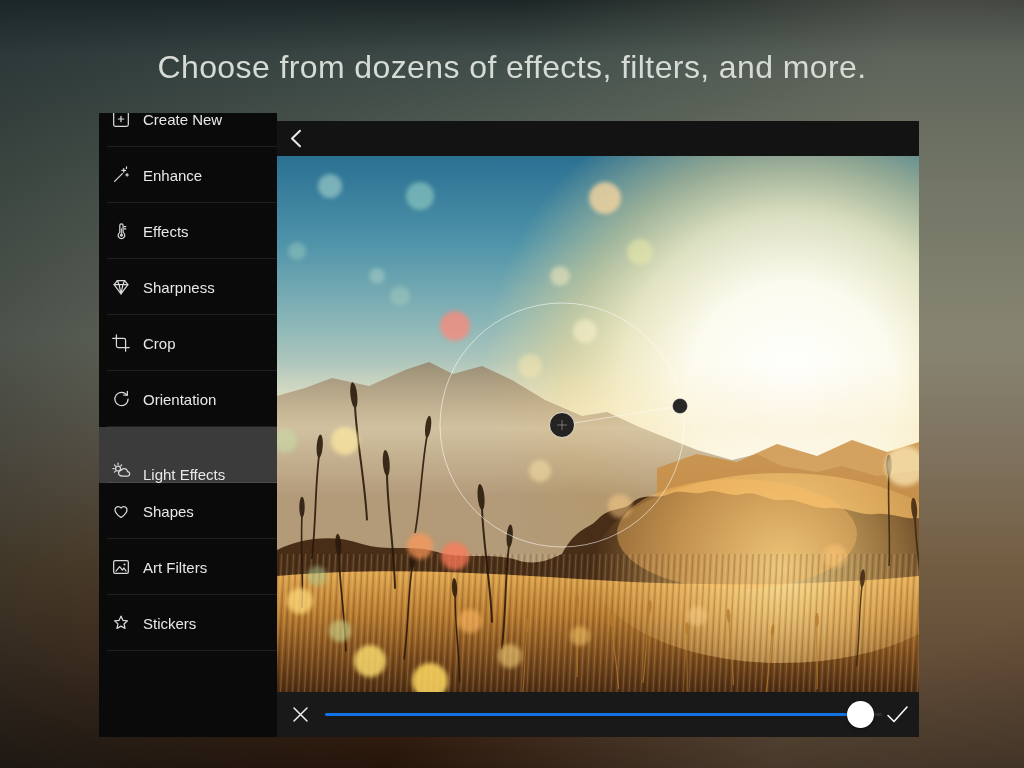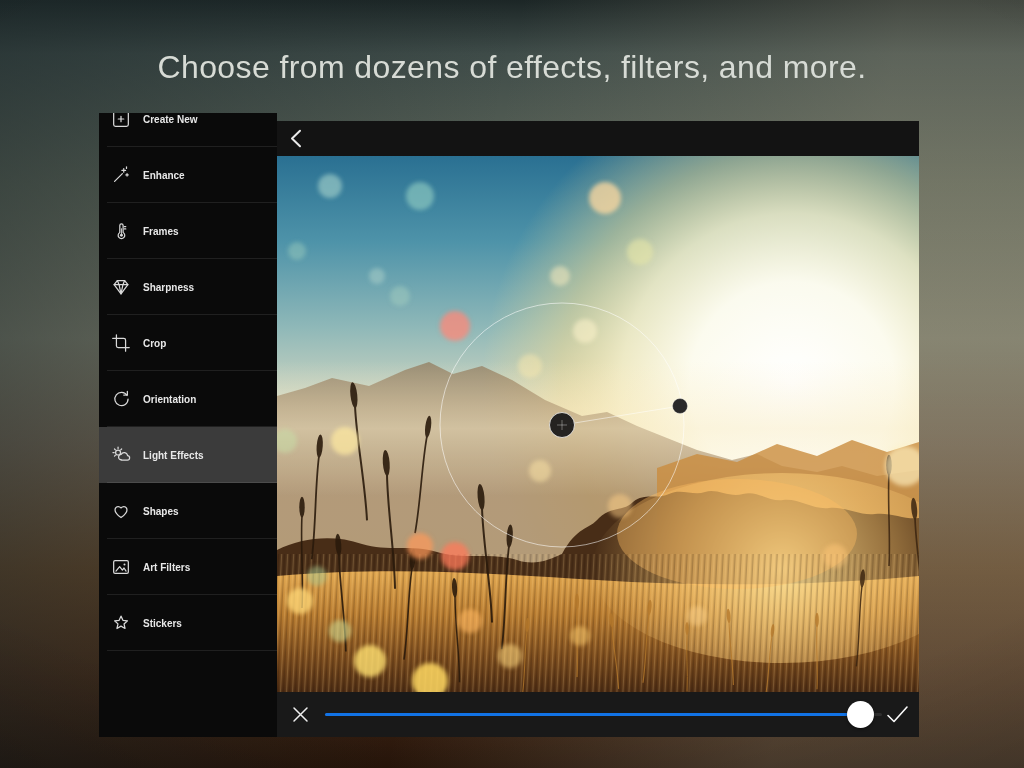--- a/index.html
+++ b/index.html
@@ -23,24 +23,24 @@
   .side-list{margin-top:-22px;}
   .side-item{
     --row-bg:#0a0a0a;
     position:relative;height:56px;box-sizing:border-box;
     display:flex;align-items:center;cursor:pointer;background:var(--row-bg);
   }
   .side-item::after{
     content:"";position:absolute;left:8px;right:0;bottom:0;height:1px;
     background:rgba(255,255,255,0.09);
   }
-  .side-item.active{--row-bg:#3b3b3b;background:var(--row-bg);}
+  .side-item.active{--row-bg:#3b3b3b;background:var(--row-bg);align-items:flex-end;}
   .side-icon{width:24px;height:24px;margin-left:10px;flex:0 0 24px;display:flex;align-items:center;justify-content:center;}
   .side-icon svg{width:22px;height:22px;stroke:#d9d9d9;fill:none;stroke-width:1.35;stroke-linecap:round;stroke-linejoin:round;}
-  .side-label{margin-left:10px;font-size:10px;color:#e8e8e8;font-weight:bold;}
+  .side-label{margin-left:10px;font-size:15px;color:#e8e8e8;}
   
   .main{position:absolute;left:277px;top:121px;width:642px;height:616px;z-index:2;}
   .topbar{height:35px;background:#131313;display:flex;align-items:center;padding-left:13px;box-sizing:border-box;}
   .photo{position:relative;width:642px;height:536px;overflow:hidden;background:#2a7092;}
   .photo svg{position:absolute;left:0;top:0;}
   .bottombar{position:relative;height:45px;background:#191919;}
   .btn-close{position:absolute;left:10px;top:50%;transform:translateY(-50%);width:26px;height:26px;display:flex;align-items:center;justify-content:center;cursor:pointer;}
   .btn-confirm{position:absolute;right:8px;top:50%;transform:translateY(-50%);width:28px;height:26px;display:flex;align-items:center;justify-content:center;cursor:pointer;}
   .slider{position:absolute;left:48px;top:0;width:557px;height:45px;cursor:pointer;}
   .slider .track{position:absolute;left:0;right:0;top:21px;height:3px;background:#2e2e2e;border-radius:2px;}
@@ -80,21 +80,21 @@
       </div>
       <div class="side-item">
         <span class="side-icon">
           <svg viewBox="0 0 24 24">
             <path d="M10.7 6a1.8 1.8 0 0 1 3.6 0v7.6a3.6 3.6 0 1 1-3.6 0Z" stroke="#d9d9d9" fill="none" stroke-width="1.35" stroke-linecap="round" stroke-linejoin="round"></path>
             <circle cx="12.5" cy="16.6" r="1.6" fill="#d9d9d9" stroke="none"></circle>
             <path d="M12.5 9.5v5.5" stroke="#d9d9d9" stroke-width="1"></path>
             <path d="M15.6 7.2h1.6M15.6 9.8h1.6" stroke="#d9d9d9" fill="none" stroke-width="1.35" stroke-linecap="round" stroke-linejoin="round"></path>
           </svg>
         </span>
-        <span class="side-label">Frames</span>
+        <span class="side-label">Effects</span>
       </div>
       <div class="side-item">
         <span class="side-icon">
           <svg viewBox="0 0 24 24">
             <path d="M8 5h8l3.5 4.5L12 19.5 4.5 9.5Z" stroke="#d9d9d9" fill="none" stroke-width="1.35" stroke-linecap="round" stroke-linejoin="round"></path>
             <path d="M4.5 9.5h15M8 5l1.9 4.5M16 5l-1.9 4.5M9.9 9.5 12 19.5l2.1-10" stroke="#d9d9d9" fill="none" stroke-width="1.35" stroke-linecap="round" stroke-linejoin="round"></path>
           </svg>
         </span>
         <span class="side-label">Sharpness</span>
       </div>

